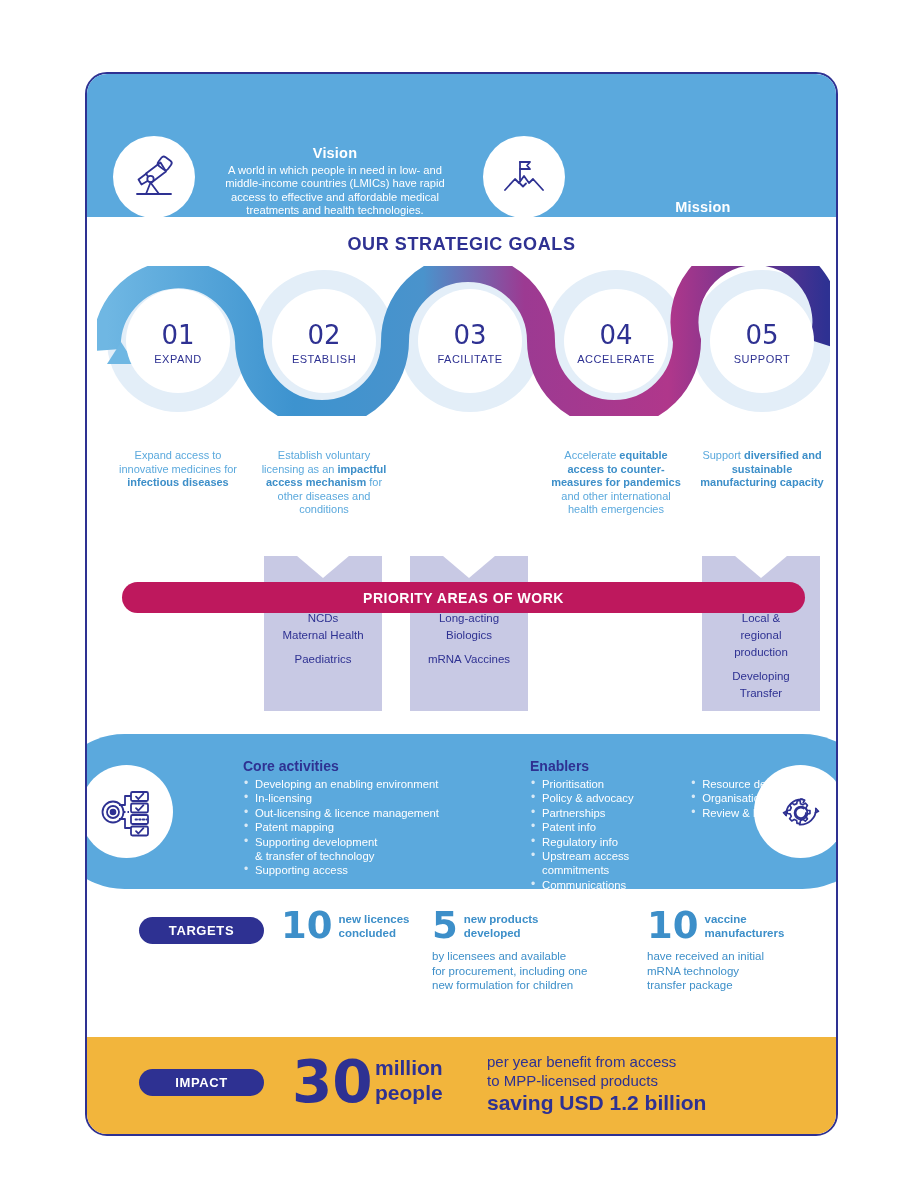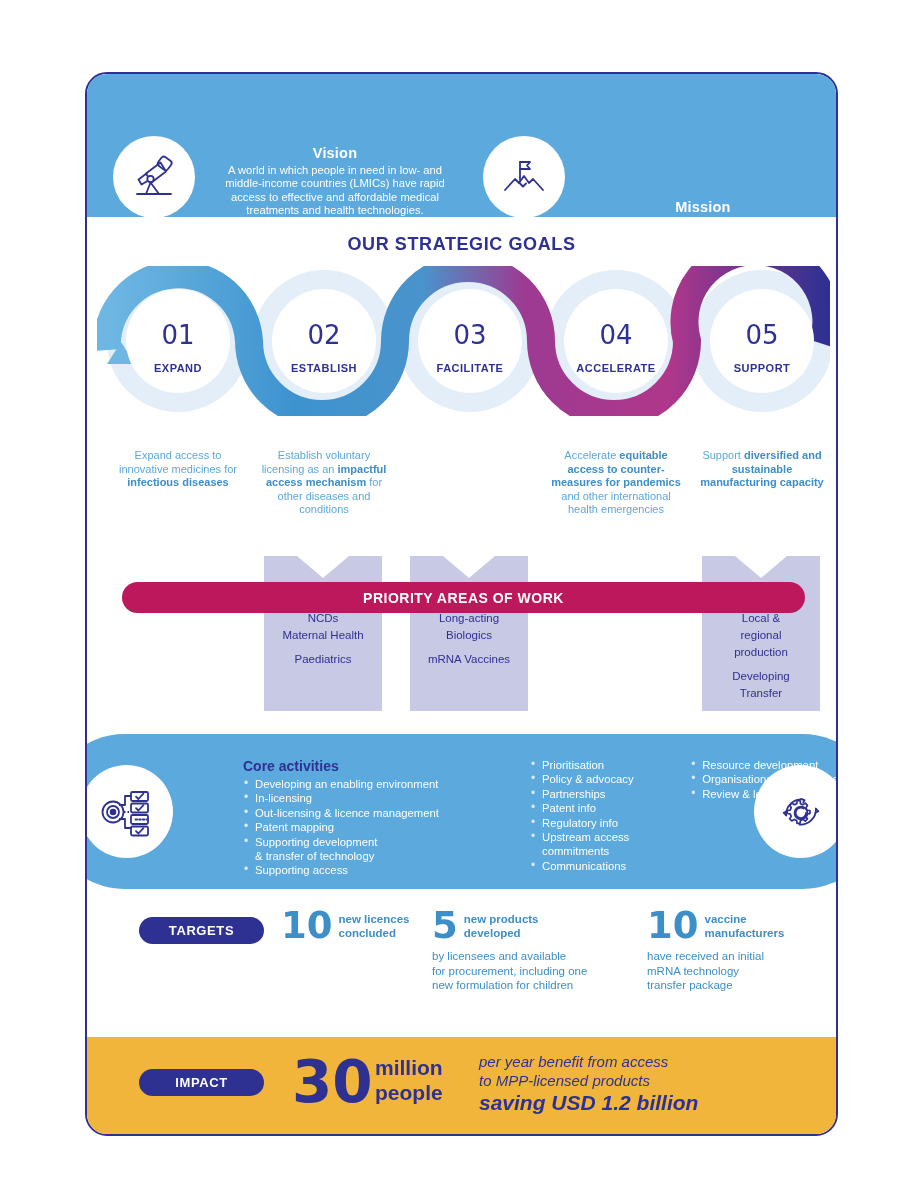--- a/index.html
+++ b/index.html
@@ -20,21 +20,21 @@
   .hdr-txt h3{margin:0 0 3px 0;font-size:14.5px;font-weight:bold;letter-spacing:.2px;}
   .hdr-txt p{margin:0;font-size:11.2px;line-height:13.6px;}
 
   
   .sg-title{position:absolute;top:160px;left:0;width:100%;text-align:center;
             color:#2e3192;font-size:18px;font-weight:bold;letter-spacing:.6px;}
   #wave{position:absolute;left:10px;top:192px;width:733px;height:150px;}
   .goal-num{position:absolute;text-align:center;color:#2e3192;width:120px;}
   .goal-num .n{font-size:26px;line-height:33px;font-weight:normal;
                font-family:"DejaVu Sans",sans-serif;}
-  .goal-num .k{font-size:11px;font-weight:bold;letter-spacing:.5px;margin-top:10px;}
+  .goal-num .k{font-size:11px;font-weight:normal;letter-spacing:.5px;margin-top:1px;}
 
   .goal-desc{position:absolute;top:375px;width:130px;text-align:center;
              color:#5ba9dd;font-size:11px;line-height:13.6px;}
   .goal-desc b{color:#3d8fc9;}
 
   
   .pcol{position:absolute;width:118px;background:#c8c9e4;}
   .pcol .notch{position:absolute;left:0;top:0;width:100%;height:22px;
        background:#ffffff;
        clip-path:polygon(28% 0,72% 0,50% 100%);}
@@ -72,22 +72,22 @@
   
   #impact{position:absolute;left:0;bottom:0;width:100%;height:97px;background:#f2b53c;}
   .imp-pill{position:absolute;left:52px;top:32px;width:125px;height:27px;
             background:#2e3192;color:#fff;border-radius:14px;font-size:13px;
             font-weight:bold;letter-spacing:.6px;display:flex;align-items:center;
             justify-content:center;}
   .imp-num{position:absolute;left:205px;top:14px;color:#2e3192;font-size:58px;
            line-height:62px;font-weight:bold;font-family:"DejaVu Sans",sans-serif;}
   .imp-unit{position:absolute;left:288px;top:18px;color:#2e3192;font-size:21px;
             line-height:25px;font-weight:bold;}
-  .imp-txt{position:absolute;left:392px;top:15px;color:#2e3192;font-size:15px;
-           line-height:19px;font-style:italic;}
+  .imp-txt{position:absolute;left:400px;top:15px;color:#2e3192;font-size:15px;
+           line-height:19px;}
   .imp-txt .strong{font-size:21px;font-weight:bold;line-height:26px;}
 </style>
 </head>
 <body>
 
 <div id="frame">
 
   <div class="hdr">
 
     <div class="hdr-col" style="left:26px;width:358px;">
@@ -246,20 +246,21 @@
           <li>Developing an enabling environment</li>
           <li>In-licensing</li>
           <li>Out-licensing &amp; licence management</li>
           <li>Patent mapping</li>
           <li>Supporting development<br>&amp; transfer of technology</li>
           <li>Supporting access</li>
         </ul>
     </div>
 
     <div style="position:absolute;left:483px;top:24px;width:330px;">
+      <div class="pill-h">Enablers</div>
       <div style="display:flex;">
         <ul class="pl" style="width:165px;">
             <li>Prioritisation</li>
             <li>Policy &amp; advocacy</li>
             <li>Partnerships</li>
             <li>Patent info</li>
             <li>Regulatory info</li>
             <li>Upstream access commitments</li>
             <li>Communications</li>
           </ul>

